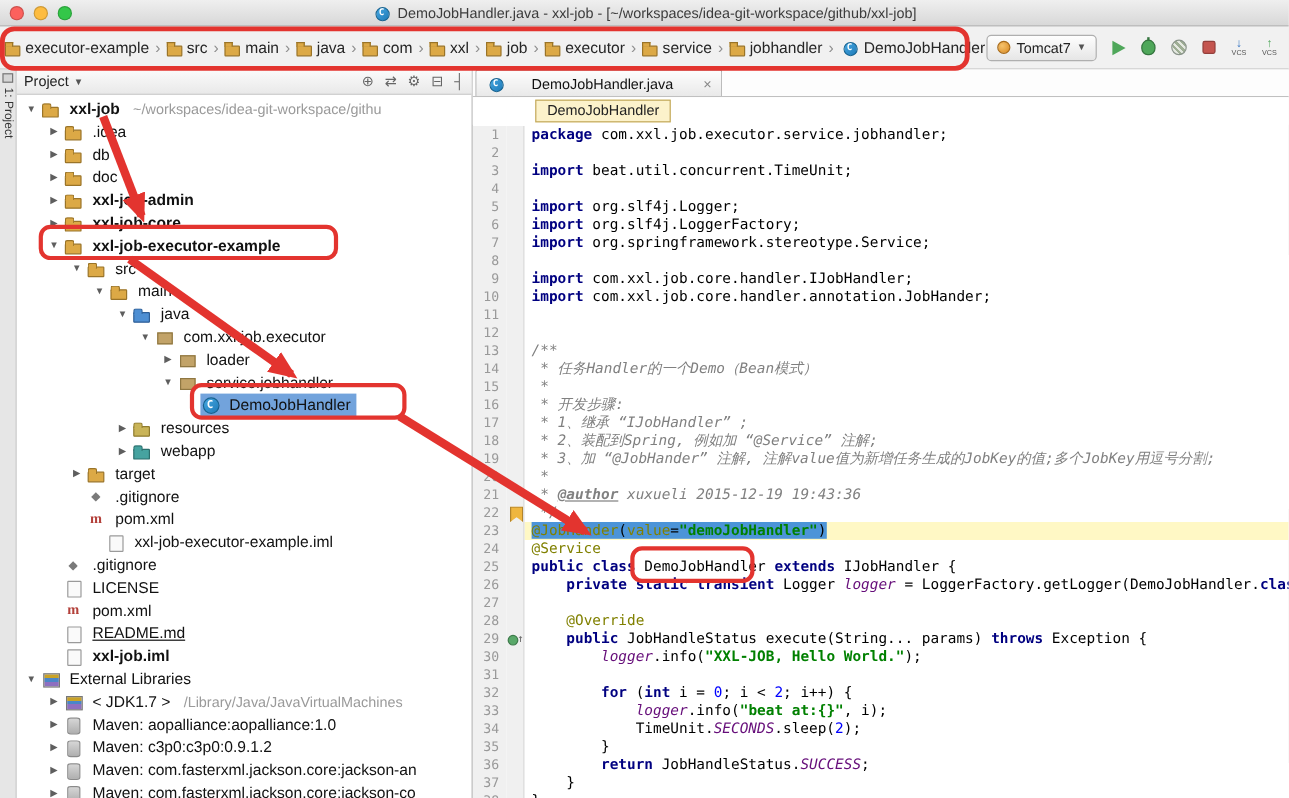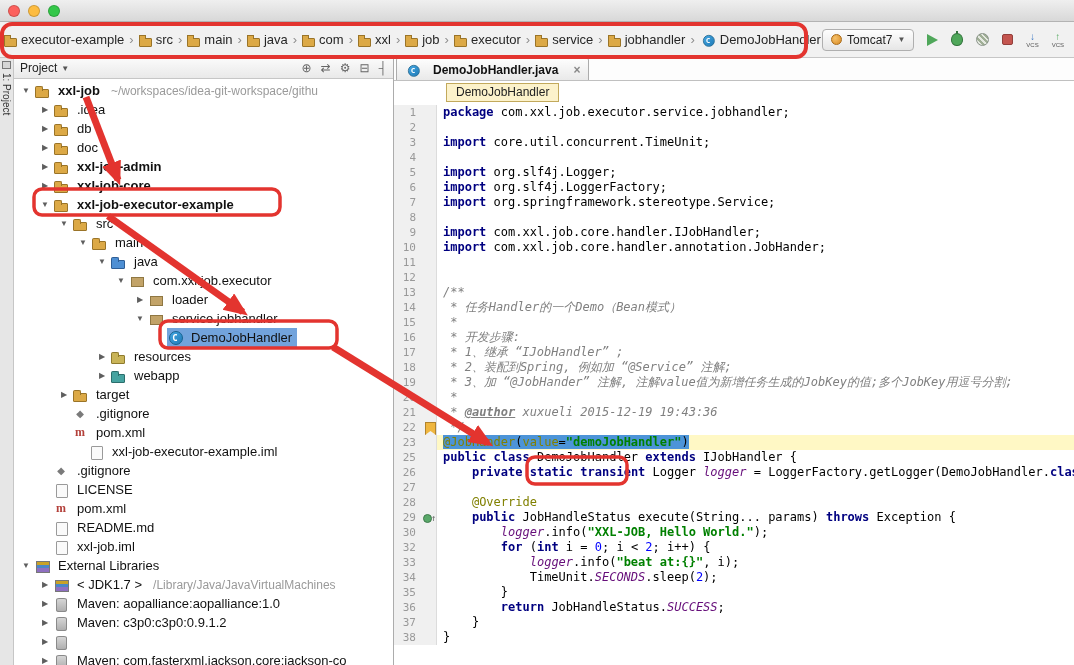--- a/index.html
+++ b/index.html
@@ -64,21 +64,21 @@
   .ti-class::after { content:"C"; color:#FFF; font:bold 9px "DejaVu Sans Mono", monospace; }
   .ti-maven::after { content:"m"; color:#B3403A; font:bold 12px "Liberation Serif", serif; }
   .ti-file::before, .ti-iml::before { content:""; position:absolute; left:3px; top:2px; width:10px; height:12px; background:#FAFAFA; border:1px solid #9A9A9A; border-radius:1px; }
   .ti-gitignore::after { content:"◆"; color:#7A7A7A; font-size:10px; }
   .ti-libraries::before, .ti-jdk::before { content:""; position:absolute; left:2px; top:3px; width:12px; height:10px; background:linear-gradient(#C9A227 0 3px,#4A86C8 3px 6px,#8E6FC0 6px 10px); border:1px solid #777; }
   .ti-library::before { content:""; position:absolute; left:3px; top:2px; width:9px; height:12px; background:linear-gradient(#D6D6D6,#AFAFAF); border:1px solid #8A8A8A; border-radius:3px / 2px; }
   .ti-sm { transform: scale(0.85); }
   
   .editor { flex:1; min-width:0; display:flex; flex-direction:column; background:#FFF; }
   .tabbar { height:23px; flex:none; background:#FDFDFD; border-bottom:1px solid #C0C0C0; display:flex; align-items:flex-end; padding-left:2px; }
-  .tab { display:flex; align-items:center; gap:12px; height:22px; padding:0 8px; background:linear-gradient(#FDFDFD,#E9E9E9); border:1px solid #ACACAC; border-bottom:none; border-radius:2px 2px 0 0; font-size:12px; color:#111;font-weight:bold; }
+  .tab { display:flex; align-items:center; gap:22px; height:22px; padding:0 8px; background:linear-gradient(#FDFDFD,#E9E9E9); border:1px solid #ACACAC; border-bottom:none; border-radius:2px 2px 0 0; font-size:12px; color:#111; }
   .tab-close { color:#888; font-size:12px; margin-left:3px; }
   .chiprow { height:23px; flex:none; display:flex; align-items:center; padding-left:52px; background:#FFF; }
   .chip { border:1px solid #C2A95C; background:#FCF2CB; padding:1px 9px 2px; font-size:12px; color:#222; }
   .code { flex:1; overflow:hidden; font-family:"DejaVu Sans Mono", monospace; font-size:12px; line-height:15px; padding-top:1px; }
   .code-line { display:flex; height:15px; }
   .ln { width:28px; flex:none; text-align:right; padding-right:6px; background:#F0F0F0; color:#999; font-size:11px; }
   .gic { width:15px; flex:none; background:#F0F0F0; border-right:1px solid #DCDCDC; position:relative; }
   .g-bookmark::before { content:""; position:absolute; left:3px; top:2px; width:9px; height:11px; background:#EFB63F; border:1px solid #B1832C; clip-path:polygon(0 0,100% 0,100% 100%,50% 70%,0 100%); }
   .g-override::before { content:""; position:absolute; left:1px; top:4px; width:7px; height:7px; border-radius:50%; background:#59A869; border:1px solid #3E7A4B; }
   .g-override::after { content:"↑"; position:absolute; left:9px; top:1px; font-size:9px; color:#666; }
@@ -98,20 +98,24 @@
 </style>
 </head>
 <body>
 
 <div class="titlebar">
   <div class="traffic">
     <span class="light l-red"></span>
     <span class="light l-yellow"></span>
     <span class="light l-green"></span>
   </div>
+  <div class="title-text">
+    <span class="ti ti-class ti-sm"></span>
+    <span>DemoJobHandler.java - xxl-job - [~/workspaces/idea-git-workspace/github/xxl-job]</span>
+  </div>
 </div>
 
 <div class="navbar">
   <div class="bc">
       <span class="bc-item">
         <span class="bc-folder"></span>
         <span>executor-example</span>
       </span>
       <span class="bc-sep">›</span>
       <span class="bc-item">
@@ -367,28 +371,28 @@
             <span class="tree-label">LICENSE</span>
           </span>
         </div>
         <div class="tree-row" style="padding-left: 23px;">
           <span class="tree-arrow"></span>
           <span class="tree-entry">
             <span class="ti ti-maven"></span>
             <span class="tree-label">pom.xml</span>
           </span>
         </div>
-        <div class="tree-row" style="padding-left: 23px;">
+        <div class="tree-row" style="padding-left: 23px; text-decoration: underline;">
           <span class="tree-arrow"></span>
           <span class="tree-entry">
             <span class="ti ti-file"></span>
             <span class="tree-label">README.md</span>
           </span>
         </div>
-        <div class="tree-row" style="padding-left: 23px;">
+        <div class="tree-row" style="padding-left: 23px; font-weight: bold;">
           <span class="tree-arrow"></span>
           <span class="tree-entry">
             <span class="ti ti-iml"></span>
             <span class="tree-label">xxl-job.iml</span>
           </span>
         </div>
         <div class="tree-row" style="padding-left: 4px;">
           <span class="tree-arrow">▼</span>
           <span class="tree-entry">
             <span class="ti ti-libraries"></span>
@@ -414,20 +418,21 @@
           <span class="tree-arrow">▶</span>
           <span class="tree-entry">
             <span class="ti ti-library"></span>
             <span class="tree-label">Maven: c3p0:c3p0:0.9.1.2</span>
           </span>
         </div>
         <div class="tree-row" style="padding-left: 23px;">
           <span class="tree-arrow">▶</span>
           <span class="tree-entry">
             <span class="ti ti-library"></span>
+            <span class="tree-label">Maven: com.fasterxml.jackson.core:jackson-an</span>
           </span>
         </div>
         <div class="tree-row" style="padding-left: 23px;">
           <span class="tree-arrow">▶</span>
           <span class="tree-entry">
             <span class="ti ti-library"></span>
             <span class="tree-label">Maven: com.fasterxml.jackson.core:jackson-co</span>
           </span>
         </div>
       </div>
@@ -451,21 +456,21 @@
           <span class="ltext"><span class="tk-kw">package</span><span class="tk-plain"> com.xxl.job.executor.service.jobhandler;</span></span>
         </div>
         <div class="code-line">
           <span class="ln">2</span>
           <span class="gic"></span>
           <span class="ltext"></span>
         </div>
         <div class="code-line">
           <span class="ln">3</span>
           <span class="gic"></span>
-          <span class="ltext"><span class="tk-kw">import</span><span class="tk-plain"> core.util.concurrent.TimeUnit;</span></span>
+          <span class="ltext"><span class="tk-kw">import</span><span class="tk-plain"> beat.util.concurrent.TimeUnit;</span></span>
         </div>
         <div class="code-line">
           <span class="ln">4</span>
           <span class="gic"></span>
           <span class="ltext"></span>
         </div>
         <div class="code-line">
           <span class="ln">5</span>
           <span class="gic"></span>
           <span class="ltext"><span class="tk-kw">import</span><span class="tk-plain"> org.slf4j.Logger;</span></span>
@@ -554,20 +559,25 @@
           <span class="ln">22</span>
           <span class="gic g-bookmark"></span>
           <span class="ltext"><span class="tk-com"> */</span></span>
         </div>
         <div class="code-line caret">
           <span class="ln">23</span>
           <span class="gic"></span>
           <span class="ltext"><span class="sel"><span class="tk-ann">@JobHander</span><span class="tk-plain">(</span><span class="tk-ann">value</span><span class="tk-plain">=</span><span class="tk-str">"demoJobHandler"</span><span class="tk-plain">)</span></span></span>
         </div>
         <div class="code-line">
+          <span class="ln">24</span>
+          <span class="gic"></span>
+          <span class="ltext"><span class="tk-ann">@Service</span></span>
+        </div>
+        <div class="code-line">
           <span class="ln">25</span>
           <span class="gic"></span>
           <span class="ltext"><span class="tk-kw">public</span><span class="tk-plain"> </span><span class="tk-kw">class</span><span class="tk-plain"> DemoJobHandler </span><span class="tk-kw">extends</span><span class="tk-plain"> IJobHandler {</span></span>
         </div>
         <div class="code-line">
           <span class="ln">26</span>
           <span class="gic"></span>
           <span class="ltext"><span class="tk-plain">    </span><span class="tk-kw">private</span><span class="tk-plain"> </span><span class="tk-kw">static</span><span class="tk-plain"> </span><span class="tk-kw">transient</span><span class="tk-plain"> Logger </span><span class="tk-field">logger</span><span class="tk-plain"> = LoggerFactory.getLogger(DemoJobHandler.</span><span class="tk-kw">class</span></span>
         </div>
         <div class="code-line">
@@ -582,20 +592,25 @@
         </div>
         <div class="code-line">
           <span class="ln">29</span>
           <span class="gic g-override"></span>
           <span class="ltext"><span class="tk-plain">    </span><span class="tk-kw">public</span><span class="tk-plain"> JobHandleStatus execute(String... params) </span><span class="tk-kw">throws</span><span class="tk-plain"> Exception {</span></span>
         </div>
         <div class="code-line">
           <span class="ln">30</span>
           <span class="gic"></span>
           <span class="ltext"><span class="tk-plain">        </span><span class="tk-field">logger</span><span class="tk-plain">.info(</span><span class="tk-str">"XXL-JOB, Hello World."</span><span class="tk-plain">);</span></span>
+        </div>
+        <div class="code-line">
+          <span class="ln">31</span>
+          <span class="gic"></span>
+          <span class="ltext"></span>
         </div>
         <div class="code-line">
           <span class="ln">32</span>
           <span class="gic"></span>
           <span class="ltext"><span class="tk-plain">        </span><span class="tk-kw">for</span><span class="tk-plain"> (</span><span class="tk-kw">int</span><span class="tk-plain"> i = </span><span class="tk-num">0</span><span class="tk-plain">; i &lt; </span><span class="tk-num">2</span><span class="tk-plain">; i++) {</span></span>
         </div>
         <div class="code-line">
           <span class="ln">33</span>
           <span class="gic"></span>
           <span class="ltext"><span class="tk-plain">            </span><span class="tk-field">logger</span><span class="tk-plain">.info(</span><span class="tk-str">"beat at:{}"</span><span class="tk-plain">, i);</span></span>

